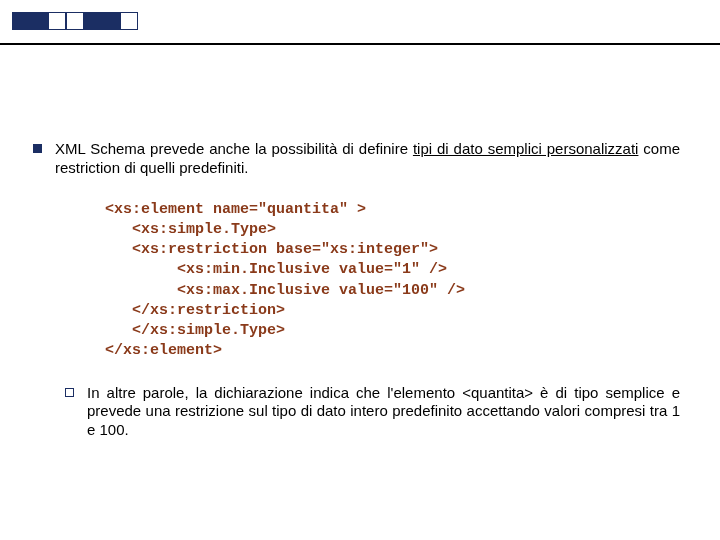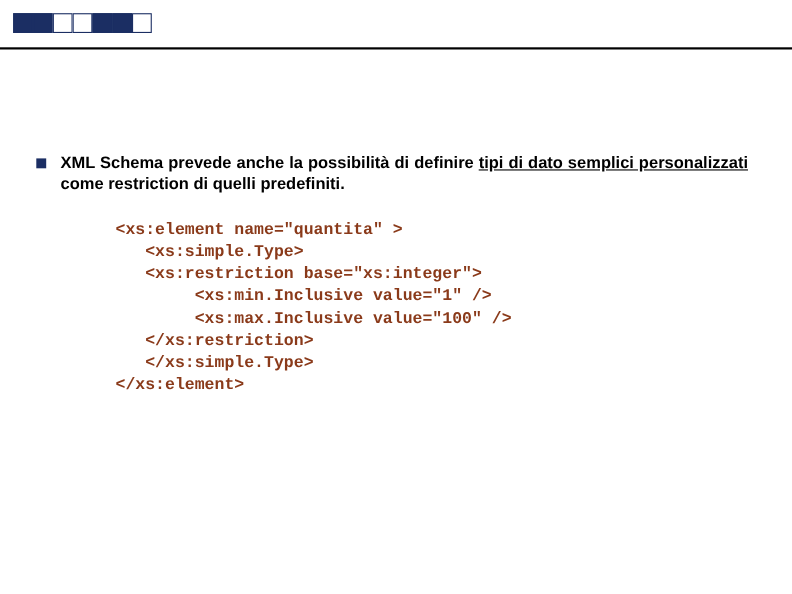--- a/index.html
+++ b/index.html
@@ -85,21 +85,21 @@
   .l2-bullet {
     position: absolute;
     left: -22px;
     top: 4px;
     width: 9px;
     height: 9px;
     box-sizing: border-box;
     border: 1.5px solid #1b2e63;
     background: #fff;
   }
-  .bold { font-weight: bold; }
+  .bold { font-weight: normal; }
   .underline { text-decoration: underline; }
   .codeblock {
     margin: 22px 0 22px 50px;
     font-family: "Courier New", Courier, monospace;
     font-size: 15px;
     color: #8a3a1a;
     font-weight: bold;
     line-height: 1.35;
     white-space: pre;
   }
@@ -131,17 +131,21 @@
 
       <div class="codeblock">&lt;xs:element name="quantita" &gt;
    &lt;xs:simple.Type&gt;
    &lt;xs:restriction base="xs:integer"&gt;
         &lt;xs:min.Inclusive value="1" /&gt;
         &lt;xs:max.Inclusive value="100" /&gt;
    &lt;/xs:restriction&gt;
    &lt;/xs:simple.Type&gt;
 &lt;/xs:element&gt;</div>
 
+      <div class="l2">
+        <span class="l2-bullet"></span>
+        <span>In altre parole, la dichiarazione indica che l'elemento &lt;quantita&gt; è di tipo semplice e prevede una restrizione sul tipo di dato intero predefinito accettando valori compresi tra 1 e 100.</span>
+      </div>
     </div>
 
   </div>
 
 </div>
 
 </body></html>

